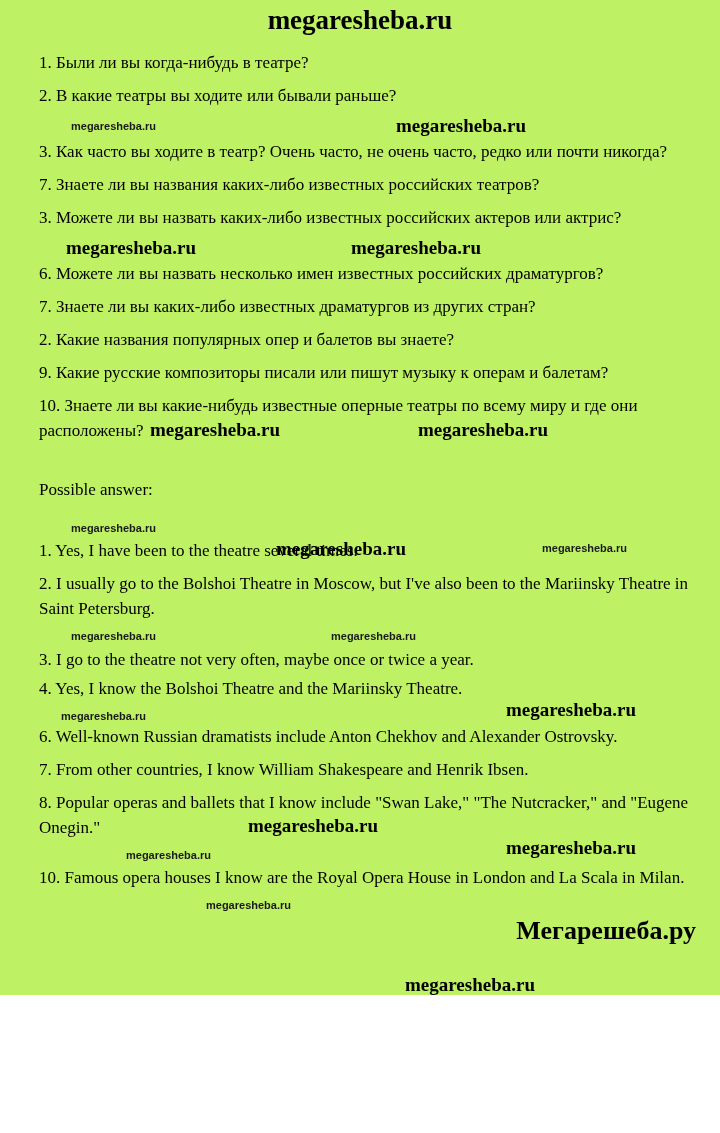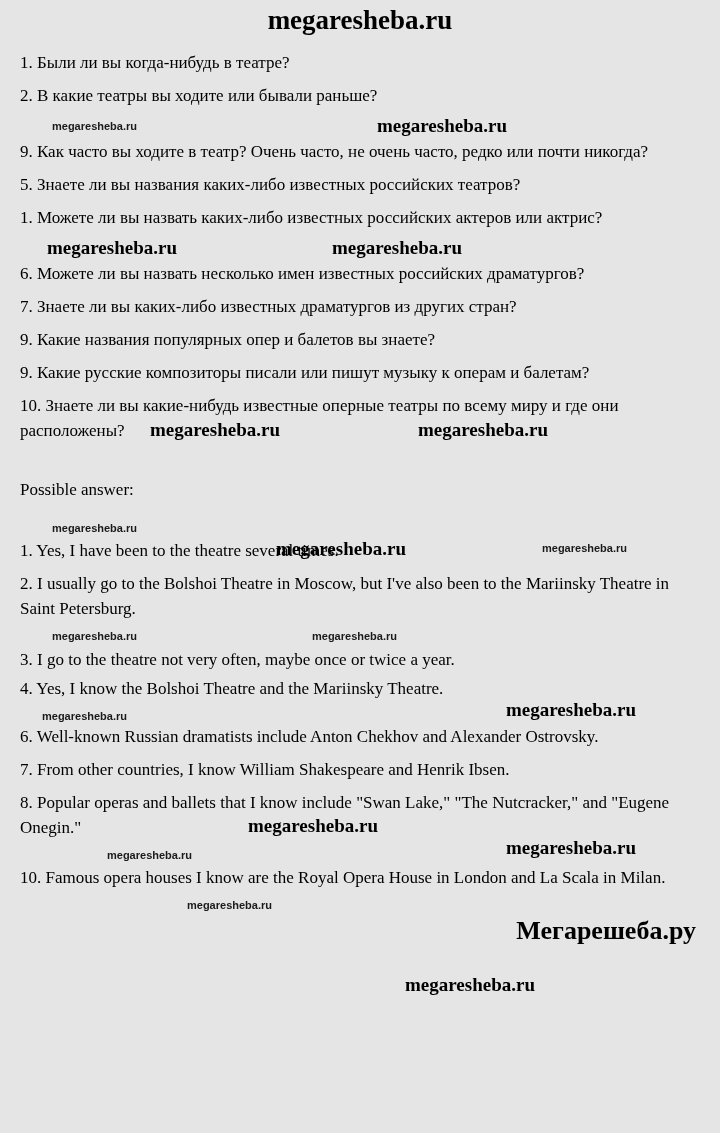--- a/index.html
+++ b/index.html
@@ -1,35 +1,35 @@
 <!DOCTYPE html>
 <html><head>
 <meta charset="utf-8">
 <style>
   html, body { margin: 0; padding: 0; background: #ffffff; }
   .page {
     position: relative;
     width: 720px;
-    height: 1133px;
+    height: 995px;
     margin: 0 auto;
-    background: #e5e5e5;
+    background: #bef264;
     color: #000000;
     font-family: "Liberation Serif", serif;
     overflow: hidden;
   }
   .site-title {
     margin: 0;
     padding-top: 4px;
     font-size: 27px;
     line-height: 32px;
     font-weight: bold;
     text-align: center;
     font-family: "Liberation Serif", serif;
   }
-  .content { padding: 14px 24px 0 20px; }
+  .content { padding: 14px 24px 0 39px; }
   .para {
     margin: 0 0 8px 0;
     font-size: 17px;
     line-height: 25px;
   }
   .pa-heading { margin-top: 34px; margin-bottom: 18px; }
   .a3-para { margin-bottom: 4px; }
   
   .wm-row { position: relative; margin: 0 0 3px 0; }
   .wm-row-q2  { height: 20px; }
@@ -94,32 +94,32 @@
   <div class="content">
 
     <p class="para">1. Были ли вы когда-нибудь в театре?</p>
     <p class="para">2. В какие театры вы ходите или бывали раньше?</p>
 
     <div class="wm-row wm-row-q2">
       <span class="wm wm-small wm-inrow wm-q2-small">megaresheba.ru</span>
       <span class="wm wm-bold wm-inrow wm-q2-bold">megaresheba.ru</span>
     </div>
 
-    <p class="para">9. Как часто вы ходите в театр? Очень часто, не очень часто, редко или почти никогда?</p>
-    <p class="para">5. Знаете ли вы названия каких-либо известных российских театров?</p>
-    <p class="para">1. Можете ли вы назвать каких-либо известных российских актеров или актрис?</p>
+    <p class="para">3. Как часто вы ходите в театр? Очень часто, не очень часто, редко или почти никогда?</p>
+    <p class="para">7. Знаете ли вы названия каких-либо известных российских театров?</p>
+    <p class="para">3. Можете ли вы назвать каких-либо известных российских актеров или актрис?</p>
 
     <div class="wm-row wm-row-q5">
       <span class="wm wm-bold wm-inrow wm-q5-bold1">megaresheba.ru</span>
       <span class="wm wm-bold wm-inrow wm-q5-bold2">megaresheba.ru</span>
     </div>
 
     <p class="para">6. Можете ли вы назвать несколько имен известных российских драматургов?</p>
     <p class="para">7. Знаете ли вы каких-либо известных драматургов из других стран?</p>
-    <p class="para">9. Какие названия популярных опер и балетов вы знаете?</p>
+    <p class="para">2. Какие названия популярных опер и балетов вы знаете?</p>
     <p class="para">9. Какие русские композиторы писали или пишут музыку к операм и балетам?</p>
     <p class="para">10. Знаете ли вы какие-нибудь известные оперные театры по всему миру и где они расположены?</p>
 
     <p class="para pa-heading">Possible answer:</p>
 
     <div class="wm-row wm-row-pa">
       <span class="wm wm-small wm-inrow wm-pa-small">megaresheba.ru</span>
     </div>
 
     <p class="para">1. Yes, I have been to the theatre several times.</p>

